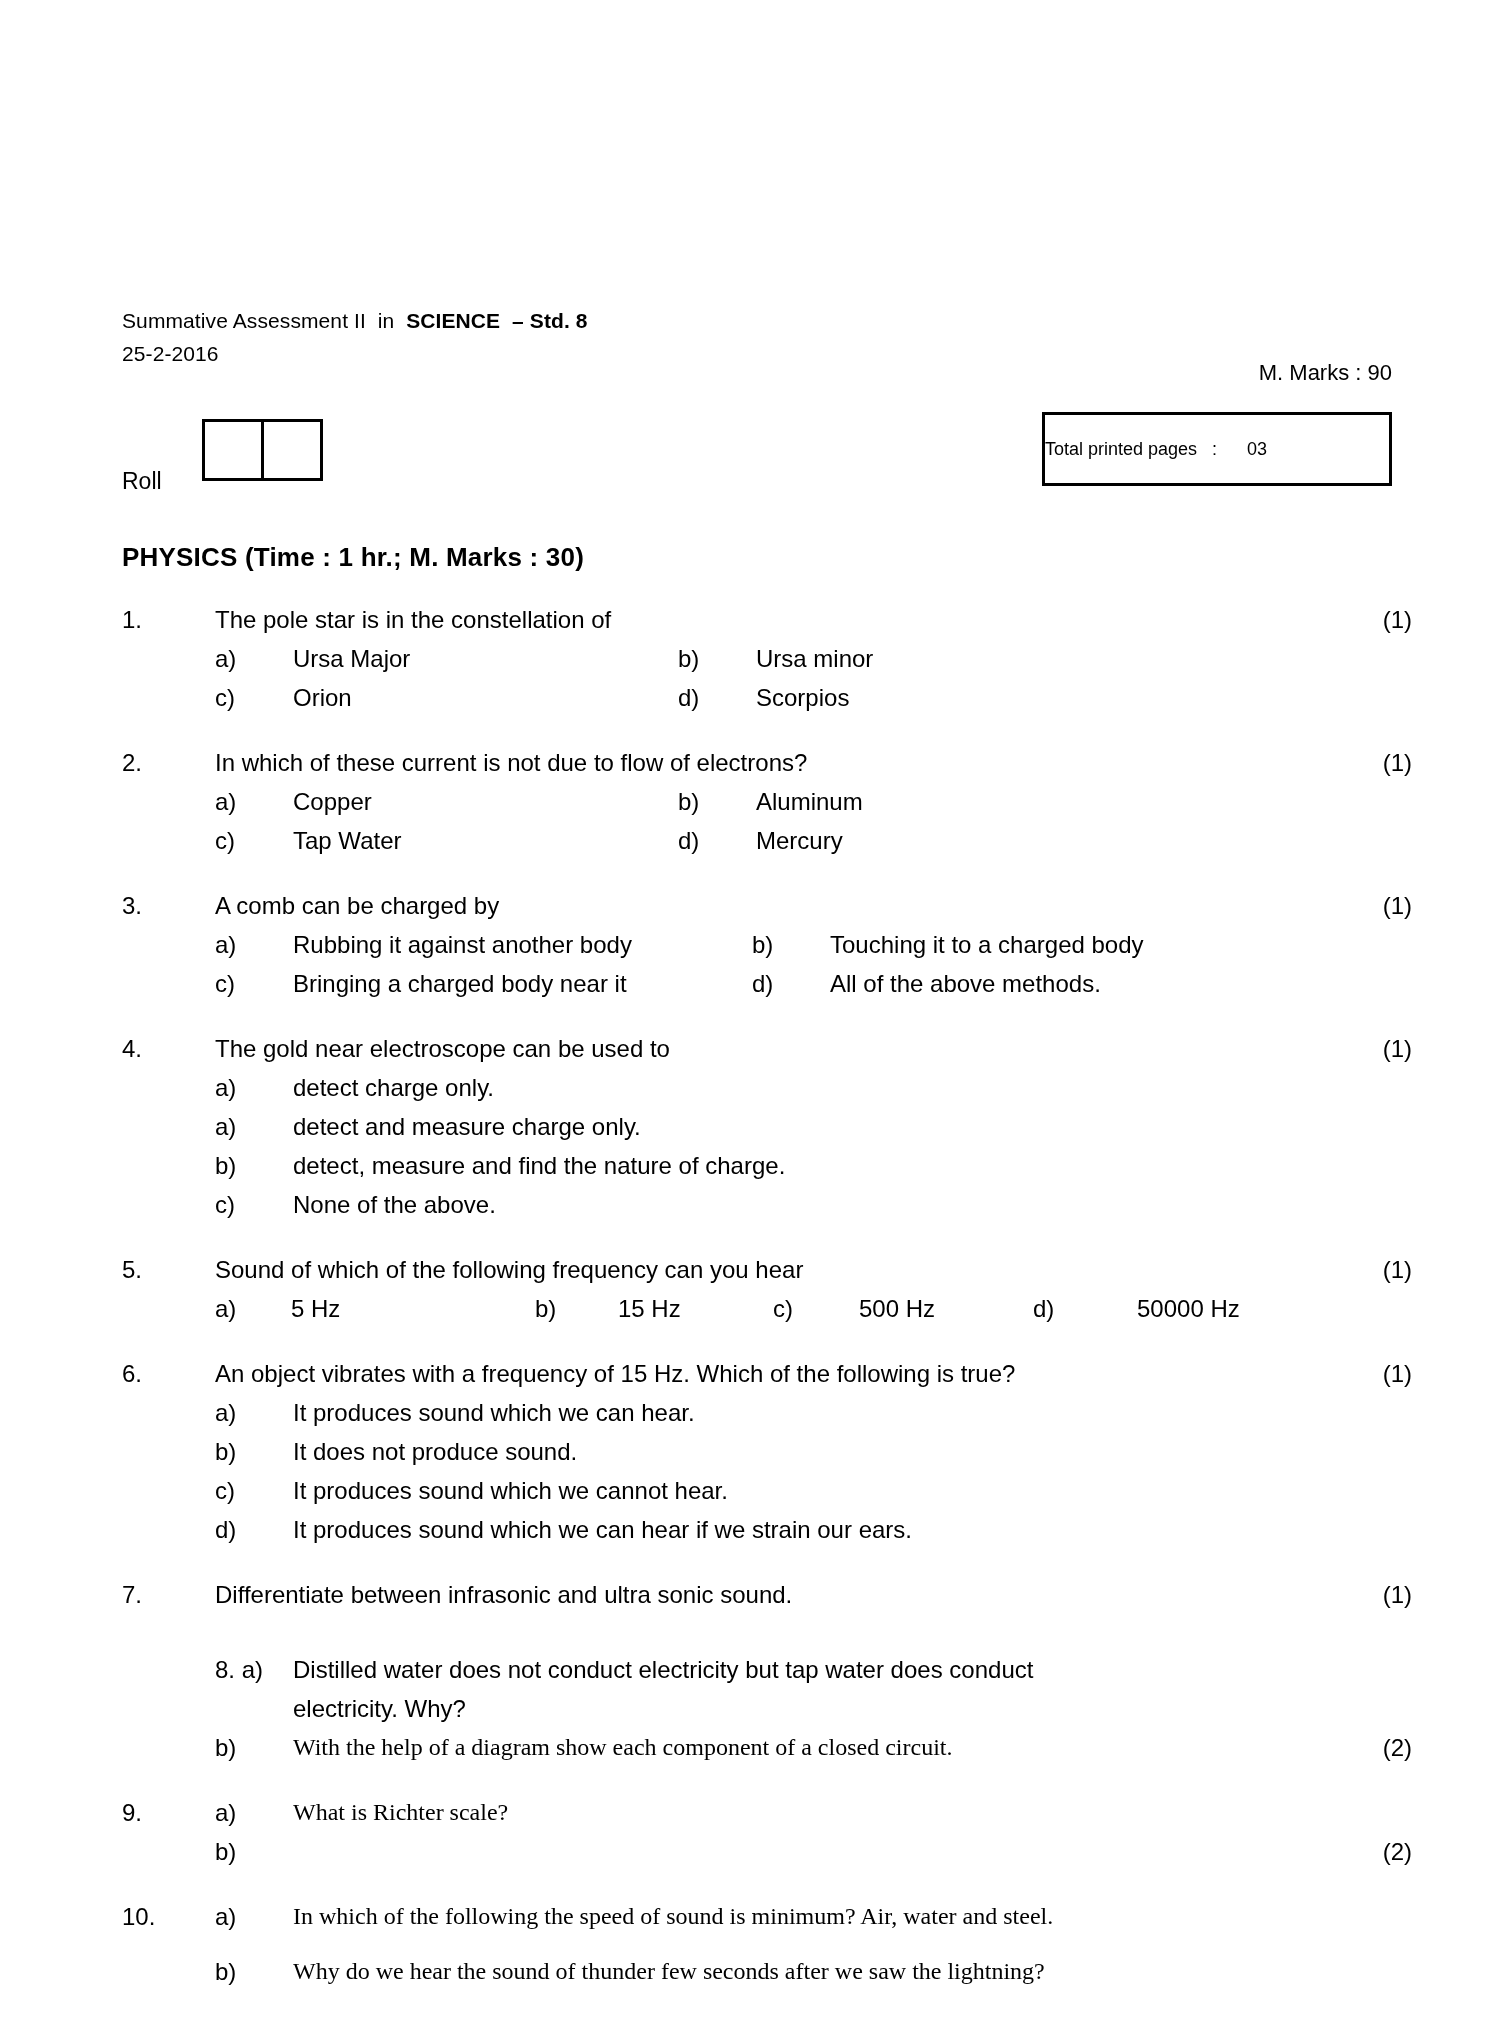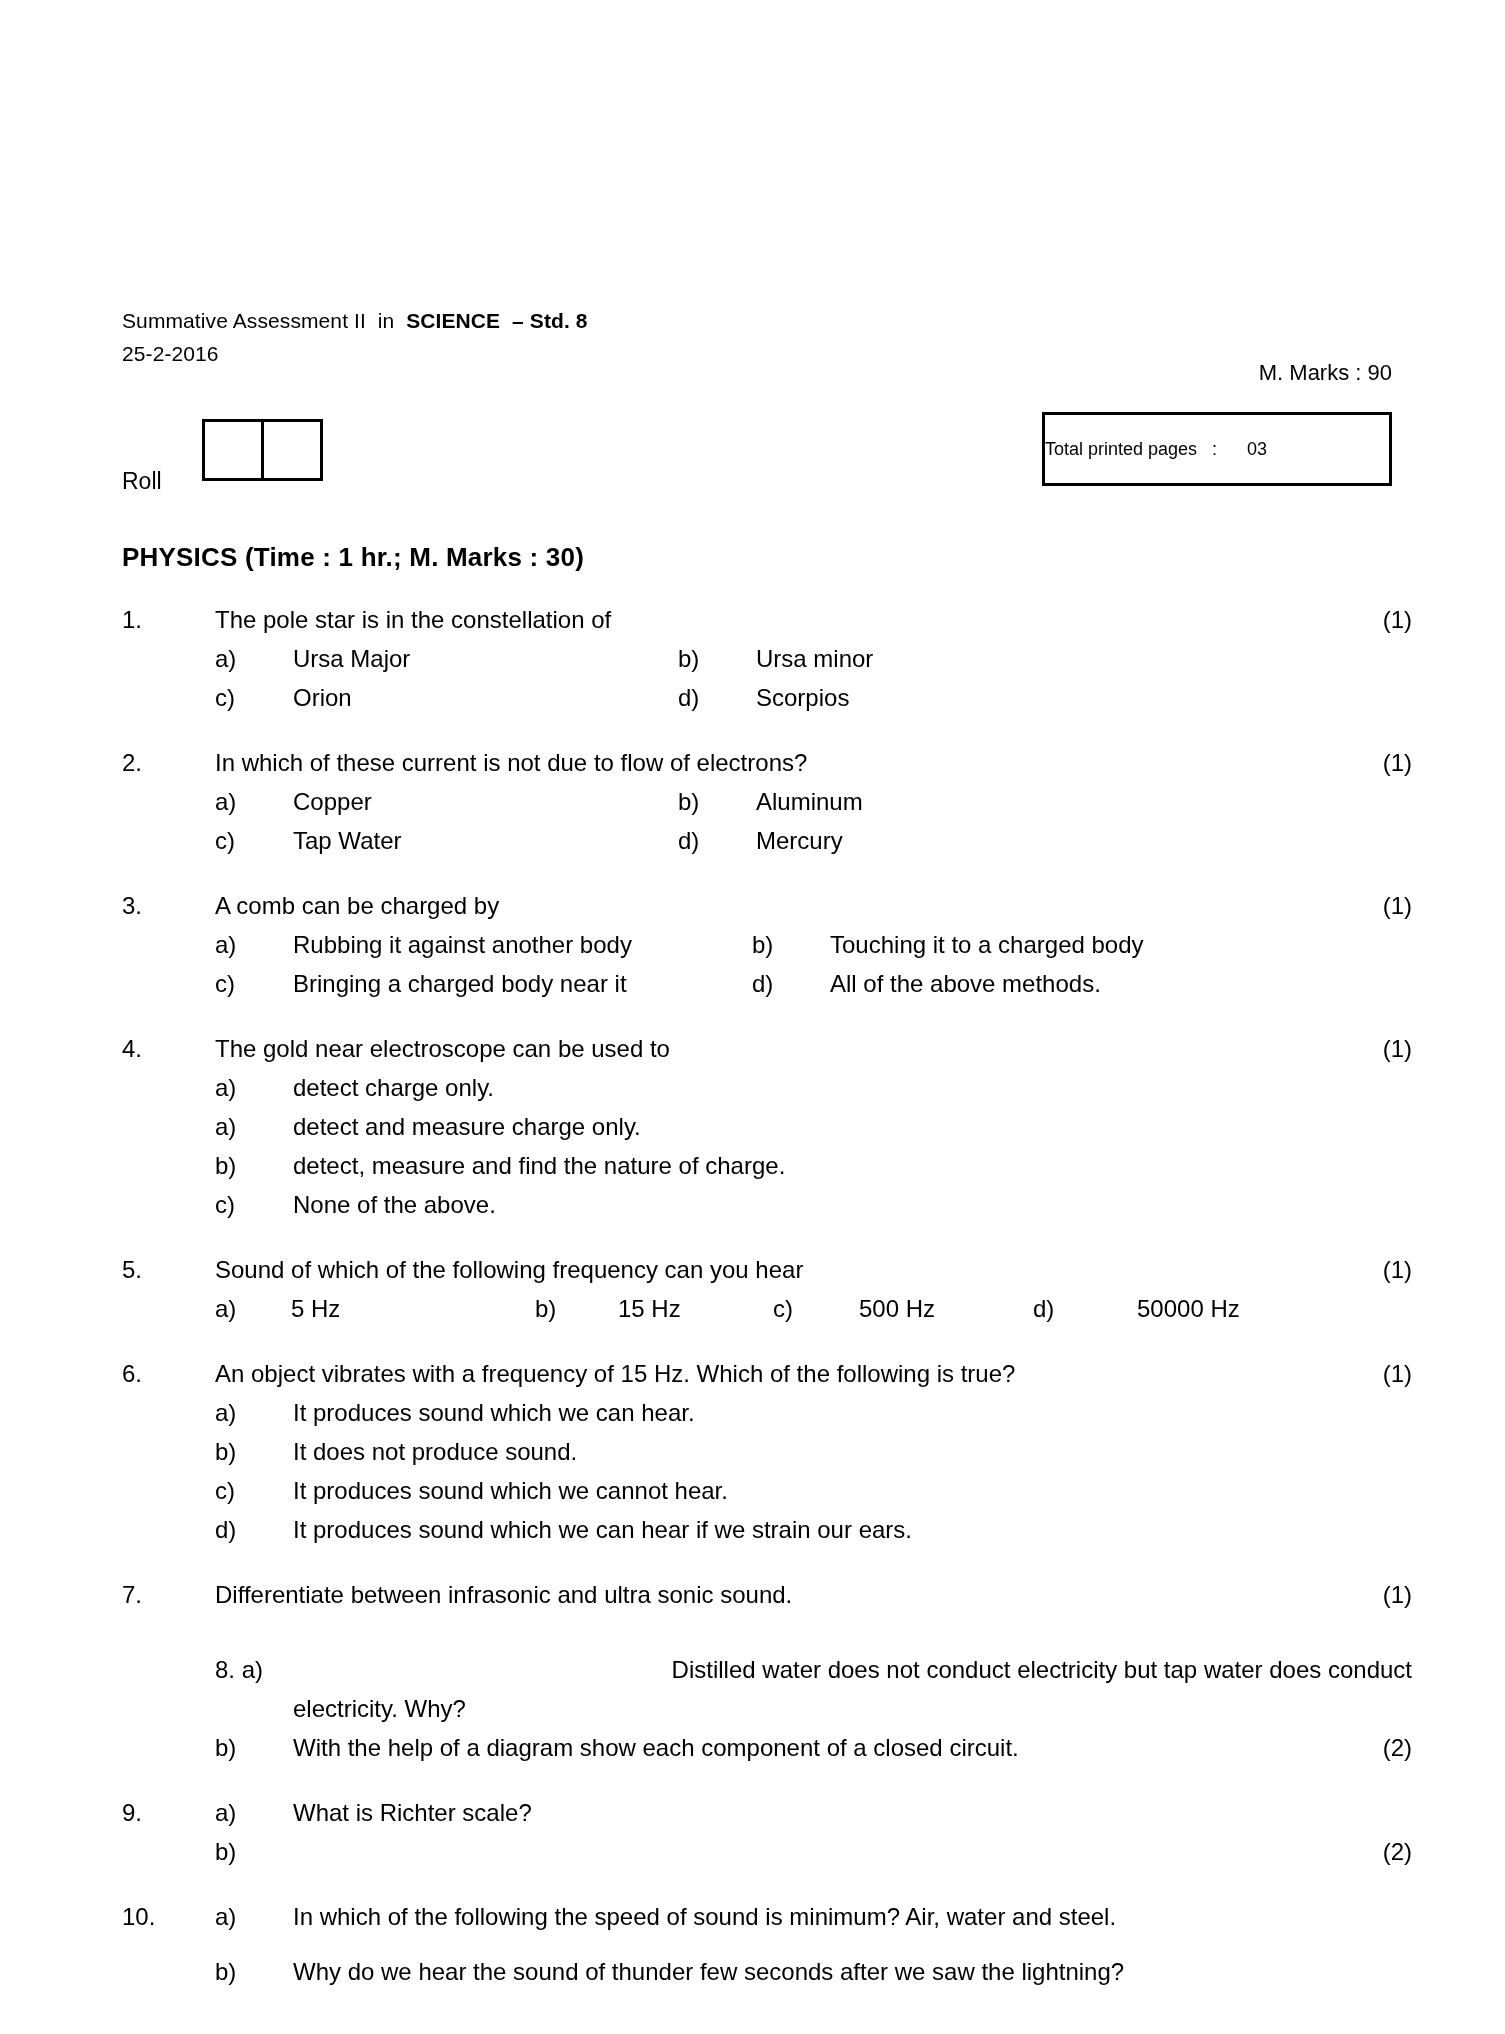--- a/index.html
+++ b/index.html
@@ -148,26 +148,26 @@
   .four-col .c2 .lbl { width: 83px; flex: 0 0 83px; }
   .four-col .c3 { width: 260px; flex: 0 0 260px; }
   .four-col .c3 .lbl { width: 86px; flex: 0 0 86px; }
   .four-col .c4 { width: 240px; flex: 0 0 240px; }
   .four-col .c4 .lbl { width: 104px; flex: 0 0 104px; }
 
   
   .subrow { display: flex; align-items: flex-start; }
   .subrow .num { width: 93px; flex: 0 0 93px; white-space: pre; }
   .subrow .slbl { width: 78px; flex: 0 0 78px; white-space: pre; }
-  .subrow .stxt { flex: 1 1 auto; }
+  .subrow .stxt { flex: 1 1 auto; font-family: Liberation Serif, serif; }
 
   
   .q8row { display: flex; align-items: flex-start; }
   .q8row .q8lbl { width: 78px; flex: 0 0 78px; padding-left: 93px; box-sizing: content-box; white-space: pre; }
-  .q8row .q8txt { flex: 1 1 auto; text-align: right; }
+  .q8row .q8txt { flex: 1 1 auto; }
   .cont-line { padding-left: 171px; }
 
   .gap-sm { height: 16px; }
   .gap-md { height: 26px; }
   .gap-lg { height: 36px; }
 </style>
 </head>
 <body>
 
 <div class="page">

